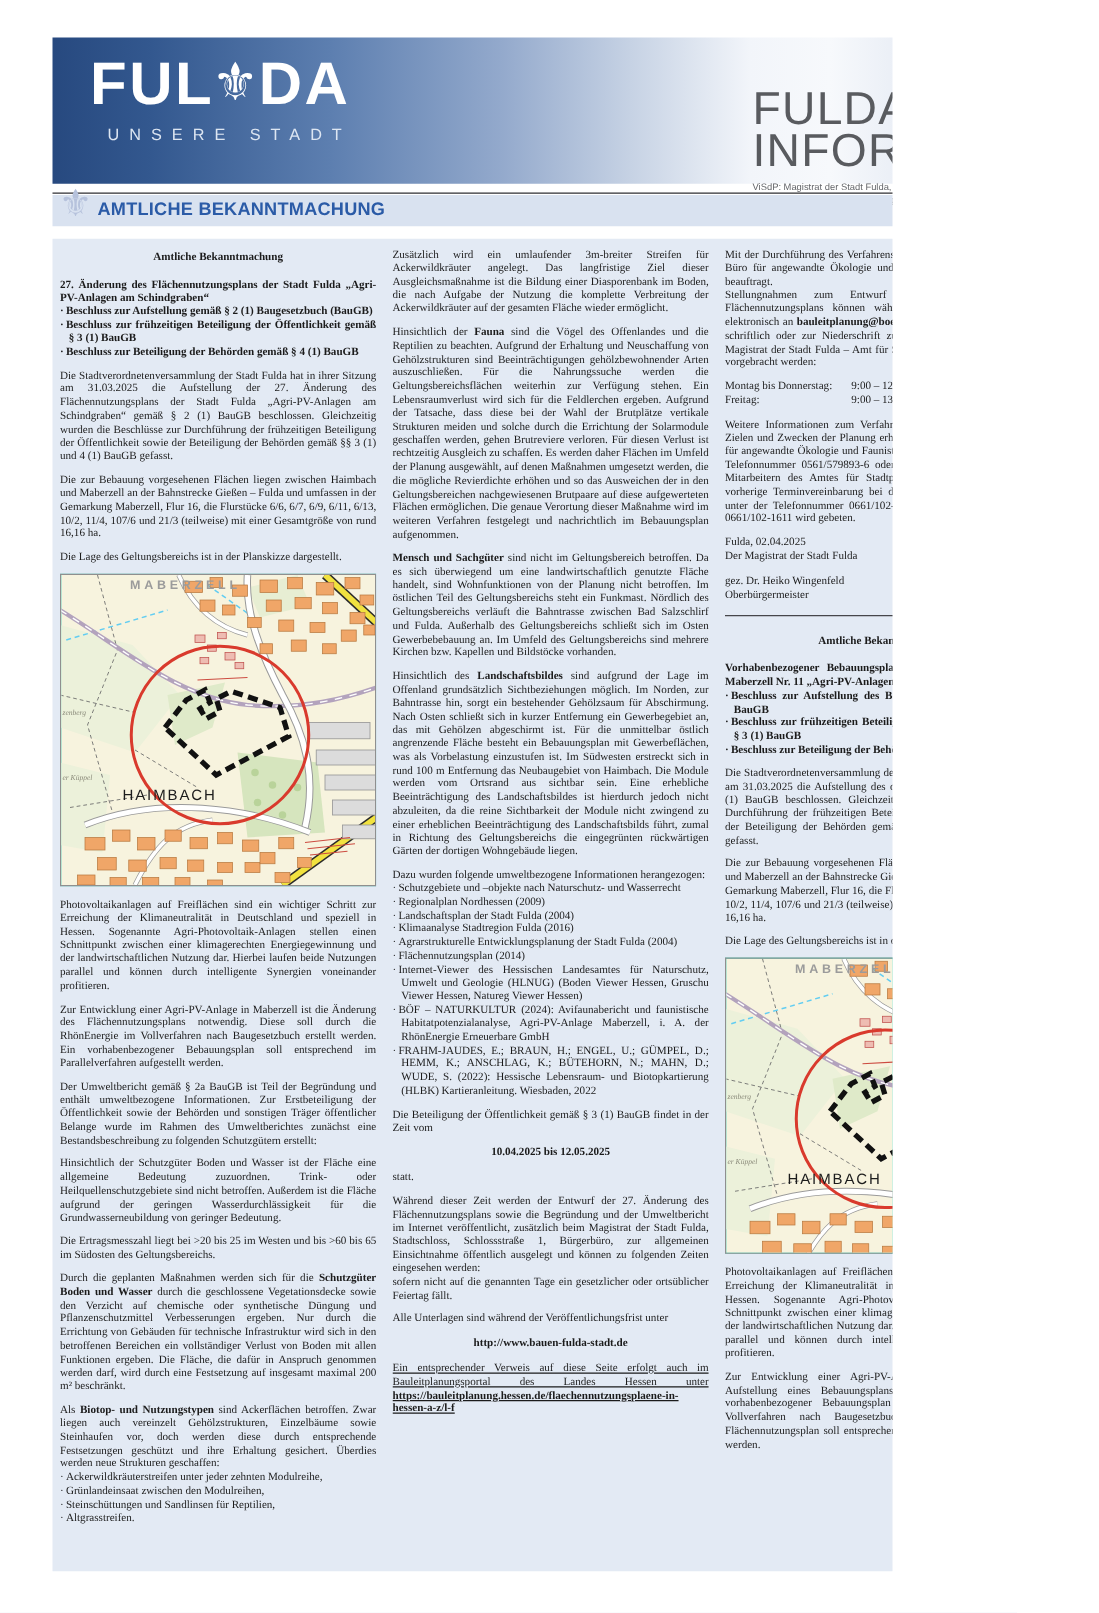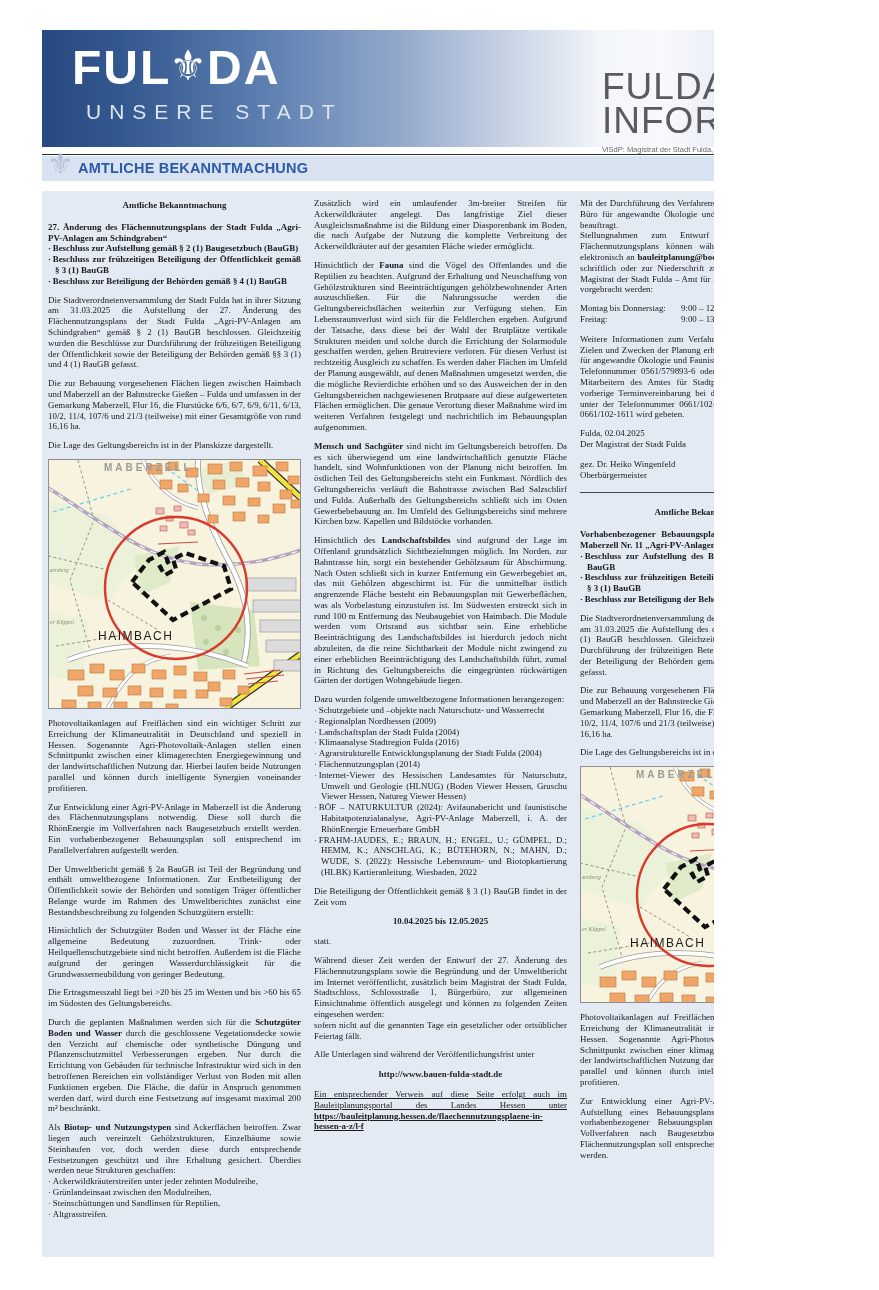--- a/index.html
+++ b/index.html
@@ -5,21 +5,21 @@
   html,body{margin:0;padding:0;background:#ffffff;}
   .page{position:relative;width:714px;height:1290px;background:#ffffff;overflow:hidden;
         font-family:"Liberation Serif",serif;color:#1b1b1b;}
   
   .masthead{position:absolute;left:42px;top:30px;width:797px;height:117px;
     background:linear-gradient(90deg,#27497f 0%,#33588f 10%,#5d7fb0 28%,#93a9cc 45%,
       #c6d2e4 58%,#f2f5fa 70%,#f7f9fc 78%,#dde4f0 92%,#d8e0ee 100%);}
   .logo{position:absolute;left:30px;top:14px;color:#fff;font-family:"Liberation Sans",sans-serif;}
   .logo-word{font-size:48px;font-weight:700;letter-spacing:2px;line-height:1;display:flex;align-items:flex-start;}
   .logo-fleur{font-family:"DejaVu Sans",sans-serif;font-size:42px;line-height:1;margin:0 -2px;position:relative;top:1px;font-weight:400;}
-  .logo-sub{margin:8px 0 0 14px;font-size:21px;letter-spacing:8px;color:#dde6f2;font-weight:400;}
+  .logo-sub{margin:8px 0 0 14px;font-size:13px;letter-spacing:8px;color:#dde6f2;font-weight:400;}
   .brand{position:absolute;left:560px;top:40px;width:230px;font-family:"Liberation Sans",sans-serif;}
   .brand-row{display:flex;align-items:flex-end;gap:7px;}
   .brand-big{font-size:37px;line-height:0.93;color:#595b5f;letter-spacing:1px;font-weight:400;}
   .brand-date{font-size:16px;font-weight:700;color:#3a6db8;padding-bottom:3px;white-space:nowrap;}
   .imprint{margin-top:6px;font-size:7.5px;line-height:1.3;color:#64666a;}
   .watermark{position:absolute;left:720px;top:28px;font-family:"DejaVu Sans",sans-serif;
     font-size:96px;line-height:1;color:#c9d2e5;}
   
   .toprule{position:absolute;left:42px;top:154px;width:797px;border-top:1.3px solid #2f2f33;}
   .section-bar{position:absolute;left:42px;top:156px;width:797px;height:25px;background:#d9e2f0;}

